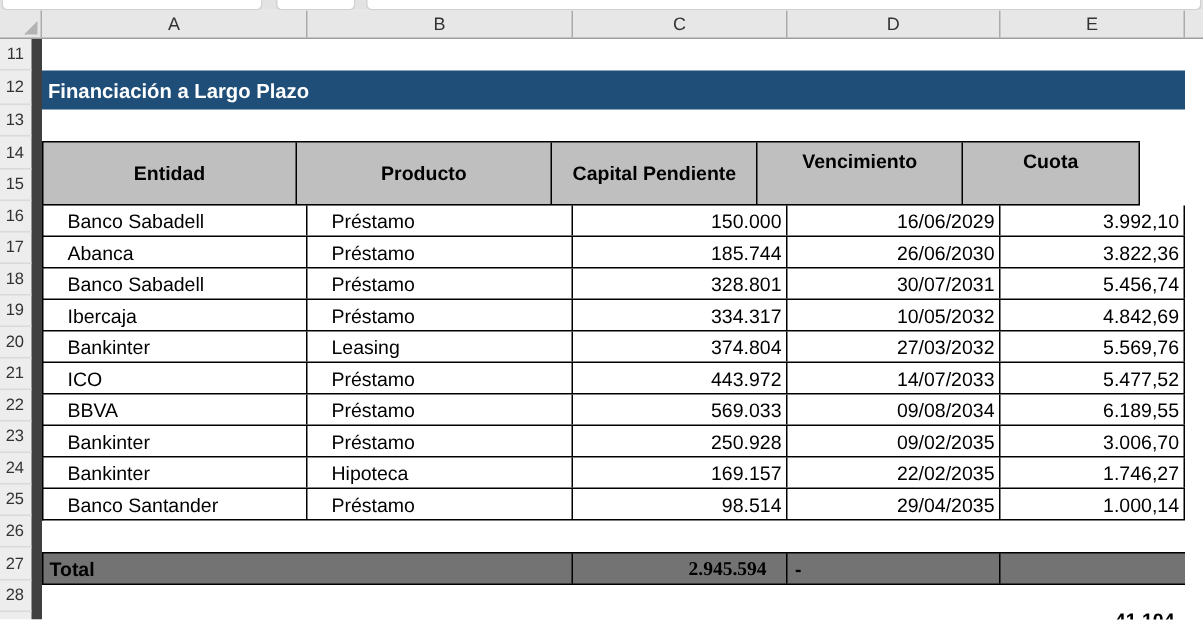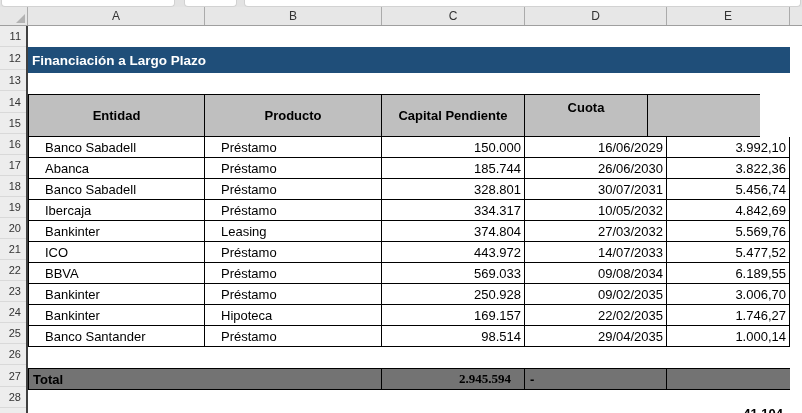--- a/index.html
+++ b/index.html
@@ -31,21 +31,21 @@
   .colh {
     border-right:1px solid #ababab; display:flex;
     align-items:center; justify-content:center;
   }
   .w-a{width:177px}.w-b{width:177px}.w-c{width:143px}.w-d{width:142px}.w-e{width:123px}
   .colh-fill { flex:1; border-right:none; }
 
   
   .body { display:flex; height:387px; }
   .gutter {
-    width:28px; background:#ededed; border-right:2px solid #404040;
+    width:28px; background:#ededed; border-right:7px solid #404040;
     display:flex; flex-direction:column; font-size:11px; color:#333;
   }
   .gcell {
     border-bottom:1px solid #d9d9d9; display:flex; align-items:center;
     justify-content:flex-end; padding-right:5px; flex:none;
   }
   .gh21{height:21px}.gh22{height:22px}.gh23{height:23px}
   .gcell:last-child{border-bottom:none}
 
   .grid { flex:1; background:#fff; }
@@ -142,20 +142,21 @@
       <div class="spacer21"></div>
 
       <div class="title-row">Financiación a Largo Plazo</div>
 
       <div class="spacer21"></div>
 
       <div class="thead">
         <div class="th ca">Entidad</div>
         <div class="th cb">Producto</div>
         <div class="th cc">Capital Pendiente</div>
+        <div class="th cd top">Vencimiento</div>
         <div class="th ce top">Cuota</div>
       </div>
 
       <div class="drow">
         <div class="td txt ca">Banco Sabadell</div>
         <div class="td txt cb">Préstamo</div>
         <div class="td num cc">150.000</div>
         <div class="td num cd">16/06/2029</div>
         <div class="td num ce">3.992,10</div>
       </div>

